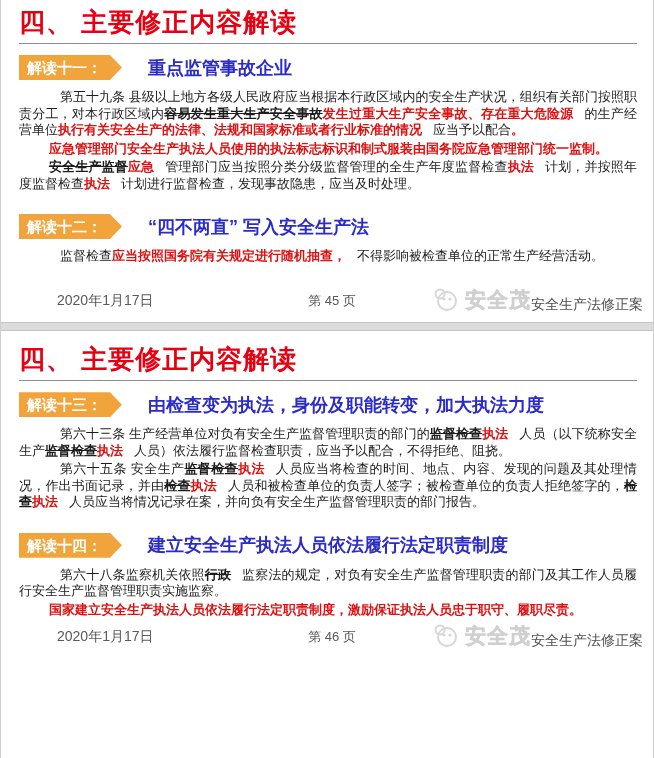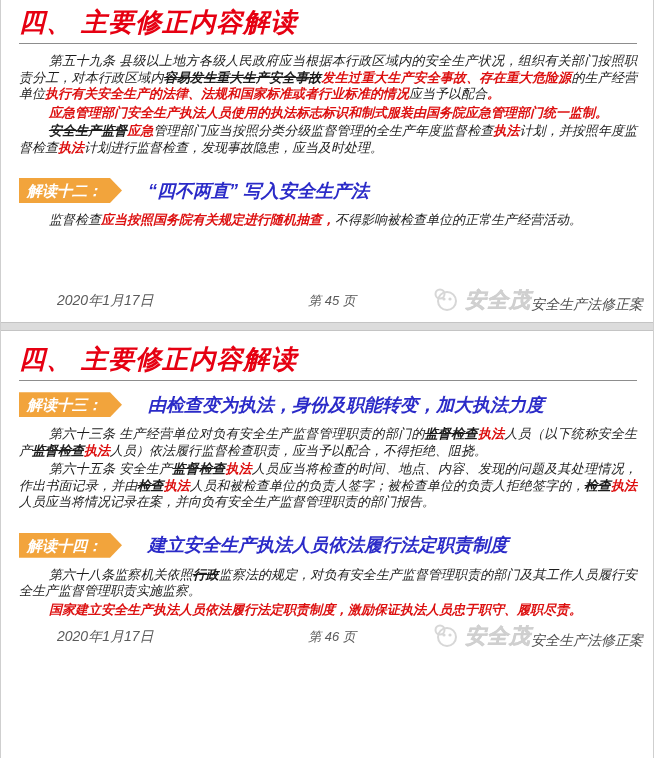--- a/index.html
+++ b/index.html
@@ -14,21 +14,21 @@
   }
   *{box-sizing:border-box;margin:0;padding:0;}
   html,body{background:#ffffff;}
   body{
     width:654px;height:758px;
     font-family:"Liberation Sans",sans-serif;
     border-left:1px solid #cfcfcf;
     border-right:1px solid #cfcfcf;
     overflow:hidden;
   }
-  .page{width:654px;height:658px;display:flex;flex-direction:column;font-style:italic;}
+  .page{width:654px;height:658px;display:flex;flex-direction:column;}
   .slide{
     position:relative;
     background:#ffffff;
     padding:6px 18px 0 18px;
     overflow:hidden;
   }
   .slide-1{height:372px;}
   .slide-gap{height:10px;background:#dcdcdc;border-top:1px solid #c4c4c4;border-bottom:1px solid #c4c4c4;}
   .slide-2{height:376px;padding-top:12px;}
   .slide-title{
@@ -65,21 +65,21 @@
   }
   .body-para{
     font-size:13px;
     line-height:16.5px;
     color:var(--ink);
     text-indent:2.3em;
     margin-top:2px;
     text-align:justify;
   }
   .body-para.first{margin-top:9px;}
-  .run-n{color:var(--ink);font-weight:normal;}
+  .run-n{color:var(--ink);font-weight:normal;margin-left:11px;}
   .run-s{color:var(--ink);font-weight:bold;text-decoration:line-through;}
   .run-r{color:var(--run-red);font-weight:bold;}
   .section-2{margin-top:22px;}
   .footer{
     position:absolute;
     left:18px;right:10px;bottom:8px;
     height:46px;
   }
   .f-date{
     position:absolute;left:38px;bottom:4px;
@@ -111,20 +111,24 @@
 </head>
 <body>
 
 <div class="page">
 
   <section class="slide slide-1">
     <h1 class="slide-title">四、 主要修正内容解读</h1>
     <hr class="rule">
 
     <div class="section">
+      <div class="badge-row">
+        <div class="badge">解读十一：</div>
+        <div class="sec-heading">重点监管事故企业</div>
+      </div>
       <p class="body-para first"><span class="run-n">第五十九条  县级以上地方各级人民政府应当根据本行政区域内的安全生产状况，组织有关部门按照职责分工，对本行政区域内</span><span class="run-s">容易发生重大生产安全事故</span><span class="run-r">发生过重大生产安全事故、存在重大危险源</span><span class="run-n">的生产经营单位</span><span class="run-r">执行有关安全生产的法律、法规和国家标准或者行业标准的情况</span><span class="run-n">应当予以配合</span><span class="run-r">。</span></p>
       <p class="body-para"><span class="run-r">应急管理部门安全生产执法人员使用的执法标志标识和制式服装由国务院应急管理部门统一监制。</span></p>
       <p class="body-para"><span class="run-s">安全生产监督</span><span class="run-r">应急</span><span class="run-n">管理部门应当按照分类分级监督管理的全生产年度监督检查</span><span class="run-r">执法</span><span class="run-n">计划，并按照年度监督检查</span><span class="run-r">执法</span><span class="run-n">计划进行监督检查，发现事故隐患，应当及时处理。</span></p>
     </div>
 
     <div class="section section-2">
       <div class="badge-row">
         <div class="badge">解读十二：</div>
         <div class="sec-heading">“四不两直” 写入安全生产法</div>
       </div>

